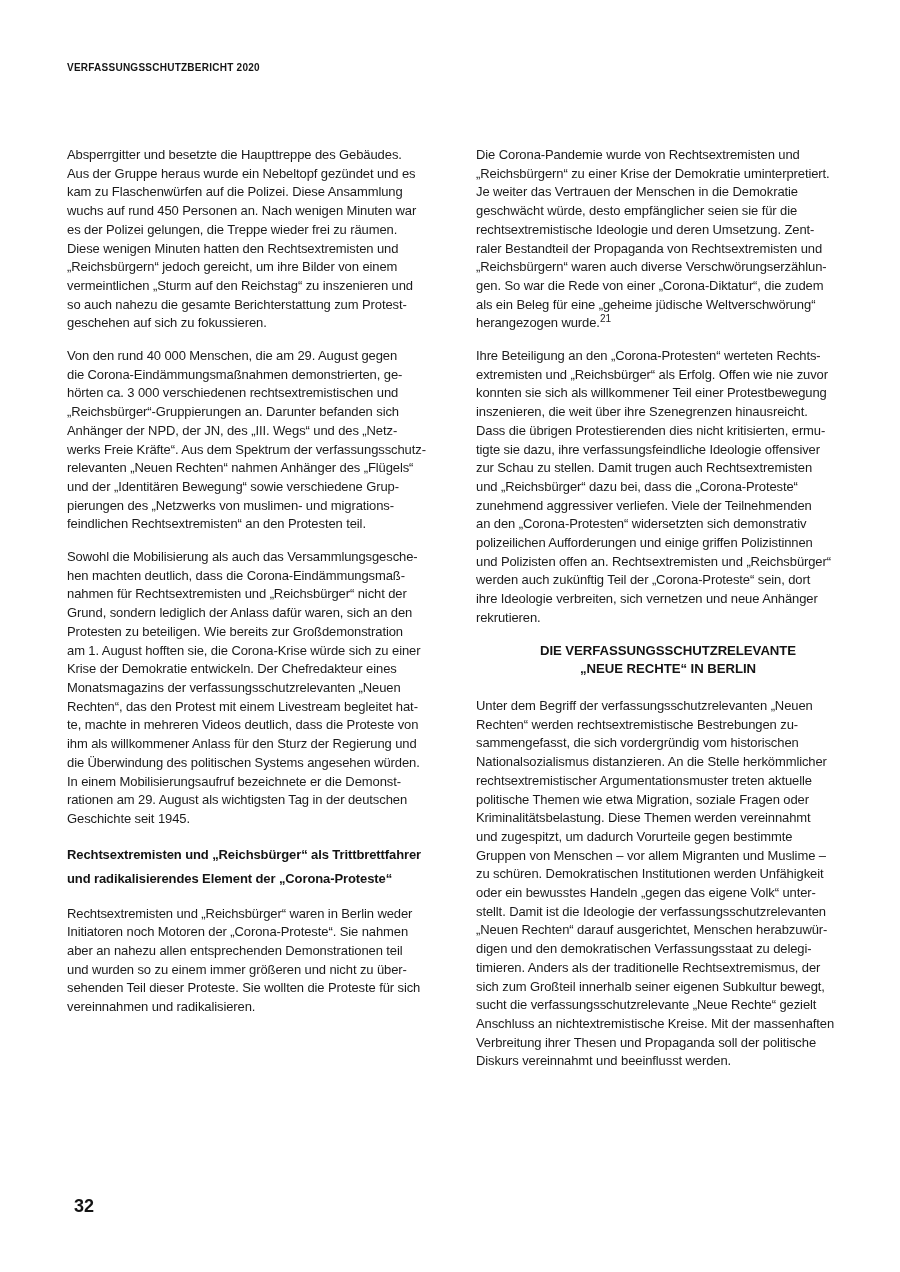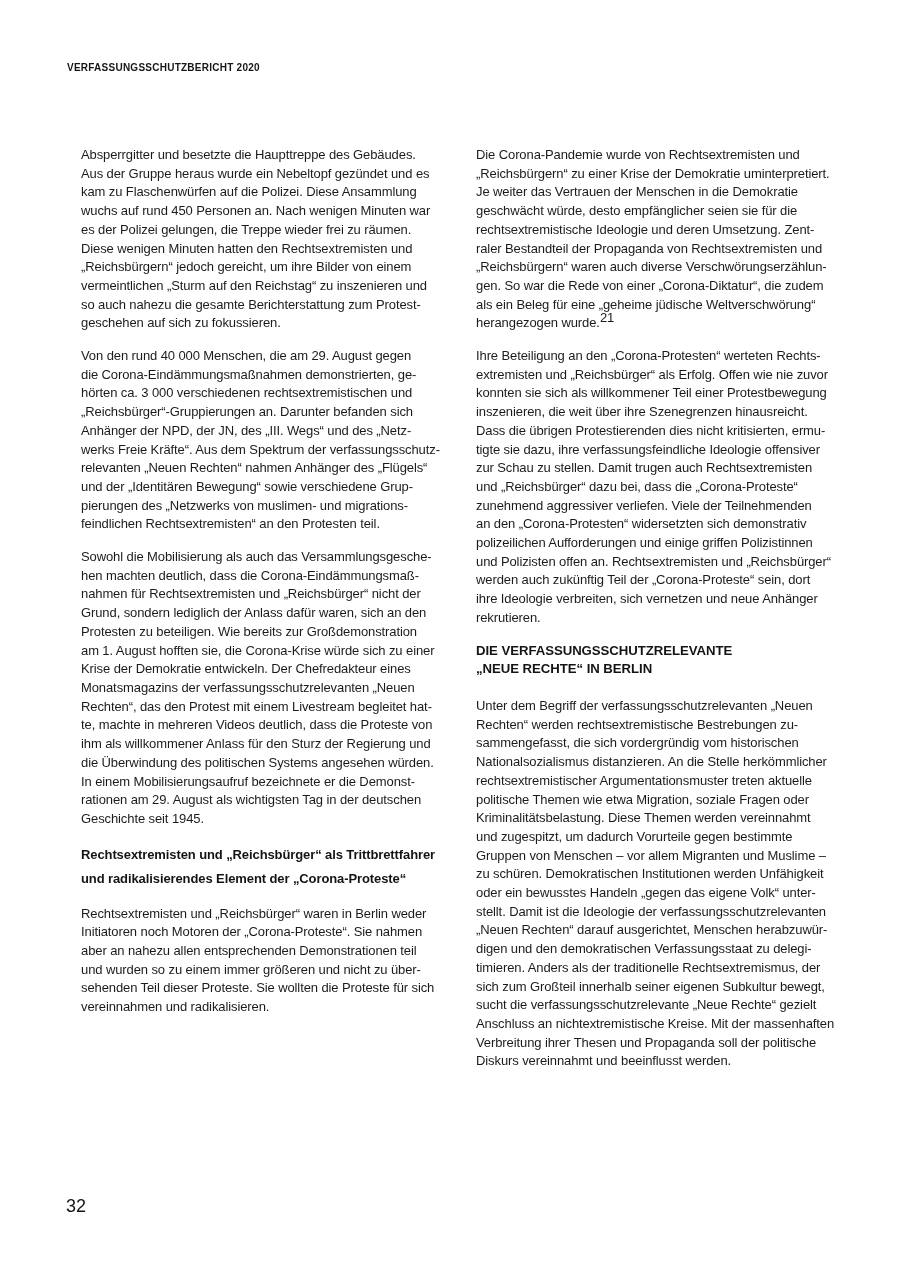--- a/index.html
+++ b/index.html
@@ -24,21 +24,21 @@
     font-weight: bold;
     letter-spacing: 0.25px;
     color: #161616;
     white-space: pre-line;
   }
   .column {
     position: absolute;
     top: 146px;
   }
   .column-left {
-    left: 81px;
+    left: 67px;
     width: 382px;
   }
   .column-right {
     left: 476px;
     width: 384px;
   }
   .body-text {
     margin: 0 0 14px 0;
     font-size: 13px;
     line-height: 18.7px;
@@ -56,33 +56,34 @@
     color: #141414;
   }
   .section-heading {
     margin: 0 0 18px 0;
     font-size: 13.2px;
     line-height: 18.7px;
     letter-spacing: -0.05px;
     font-weight: bold;
     white-space: pre-line;
     color: #141414;
+    text-align: center;
   }
   .footnote-ref {
-    font-size: 13px;
+    font-size: 10px;
     line-height: 0;
     vertical-align: super;
     letter-spacing: 0;
   }
   .page-number {
     position: absolute;
-    left: 66px;
+    left: 74px;
     top: 1196px;
     font-size: 18px;
-    font-weight: normal;
+    font-weight: bold;
     color: #141414;
   }
 </style>
 </head>
 <body>
 
 <div class="page">
 
   <div class="page-header">VERFASSUNGSSCHUTZBERICHT 2020</div>
 

